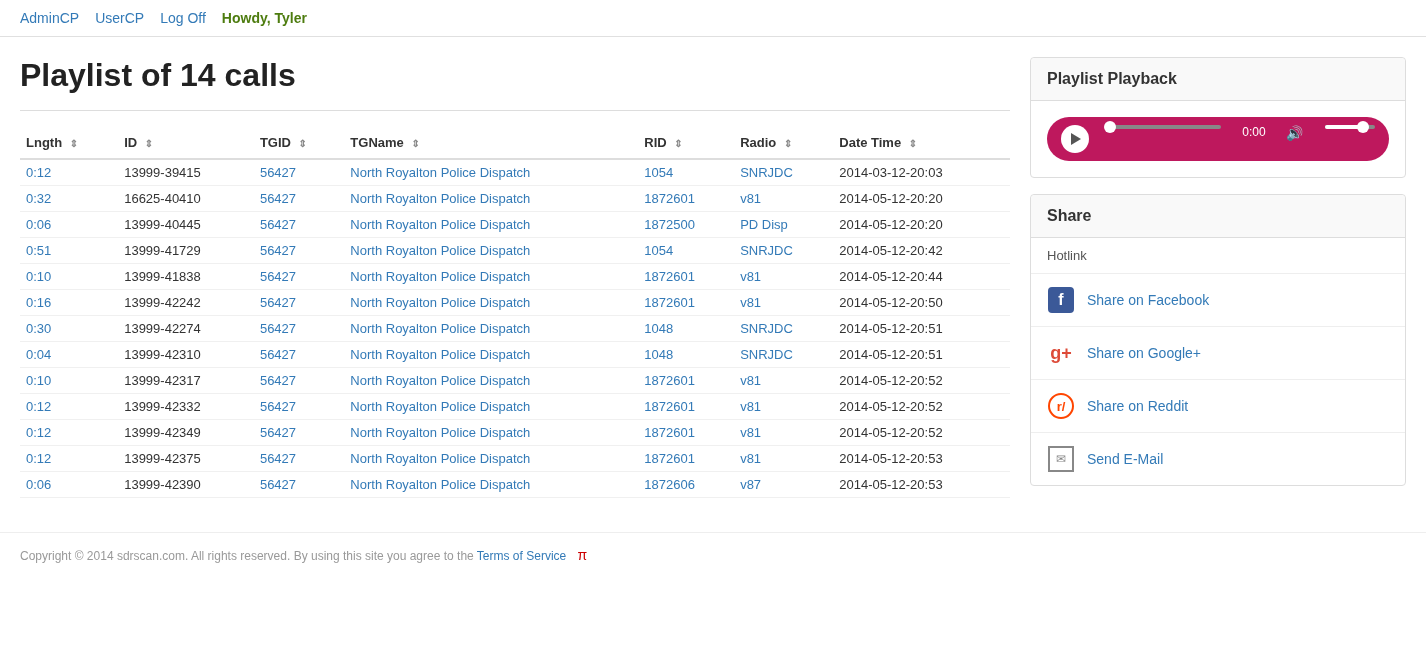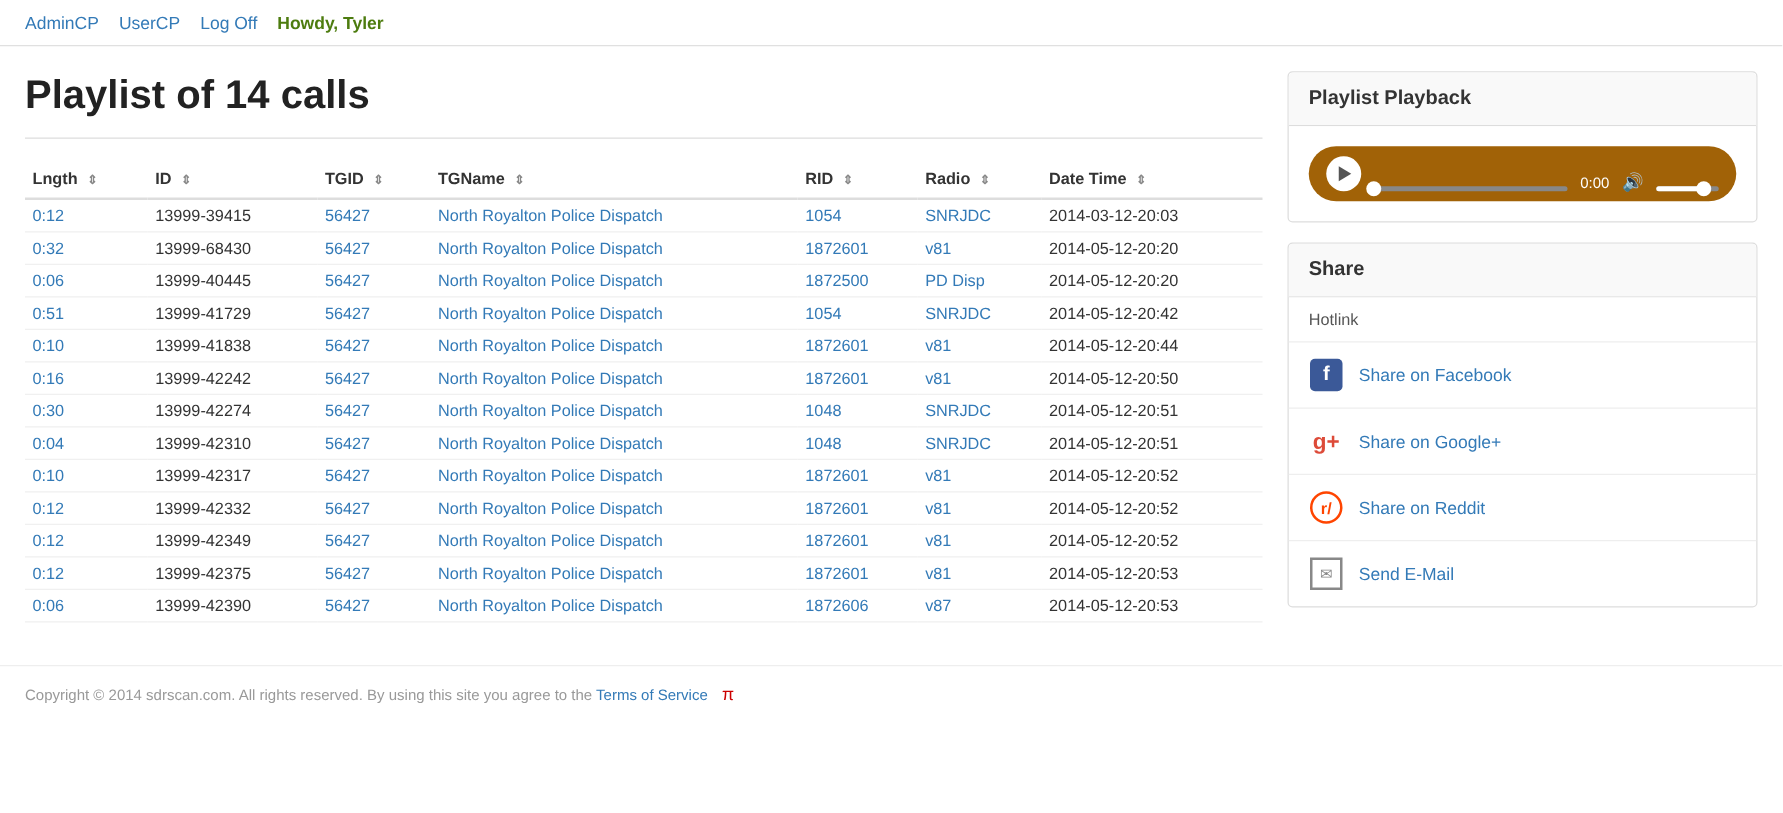--- a/index.html
+++ b/index.html
@@ -48,22 +48,22 @@
     }
     .panel-header {
       padding: 12px 16px; font-size: 16px; font-weight: bold;
       border-bottom: 1px solid #ddd; background: #f9f9f9;
       border-radius: 4px 4px 0 0;
     }
     .panel-body { padding: 16px; }
 
     
     .audio-player {
-      display: flex; align-items: flex-end; gap: 10px;
-      background: #a16207; border-radius: 25px; padding: 8px 14px;
+      display: flex; align-items: flex-start; gap: 21px;
+      background: #be185d; border-radius: 25px; padding: 8px 14px;
     }
     .play-btn {
       width: 28px; height: 28px; background: #fff; border-radius: 50%;
       display: flex; align-items: center; justify-content: center;
       cursor: pointer; flex-shrink: 0;
     }
     .play-icon { width: 0; height: 0; border-style: solid; border-width: 6px 0 6px 10px; border-color: transparent transparent transparent #555; margin-left: 2px; }
     .progress-bar-container {
       flex: 1; height: 4px; background: #888; border-radius: 2px; position: relative;
     }
@@ -147,21 +147,21 @@
             <td><a class="link-blue" href="#">0:12</a></td>
             <td>13999-39415</td>
             <td><a class="link-blue" href="#">56427</a></td>
             <td><a class="link-blue" href="#">North Royalton Police Dispatch</a></td>
             <td><a class="link-blue" href="#">1054</a></td>
             <td><a class="link-blue" href="#">SNRJDC</a></td>
             <td>2014-03-12-20:03</td>
           </tr>
           <tr>
             <td><a class="link-blue" href="#">0:32</a></td>
-            <td>13999-68430</td>
+            <td>16625-40410</td>
             <td><a class="link-blue" href="#">56427</a></td>
             <td><a class="link-blue" href="#">North Royalton Police Dispatch</a></td>
             <td><a class="link-blue" href="#">1872601</a></td>
             <td><a class="link-blue" href="#">v81</a></td>
             <td>2014-05-12-20:20</td>
           </tr>
           <tr>
             <td><a class="link-blue" href="#">0:06</a></td>
             <td>13999-40445</td>
             <td><a class="link-blue" href="#">56427</a></td>

